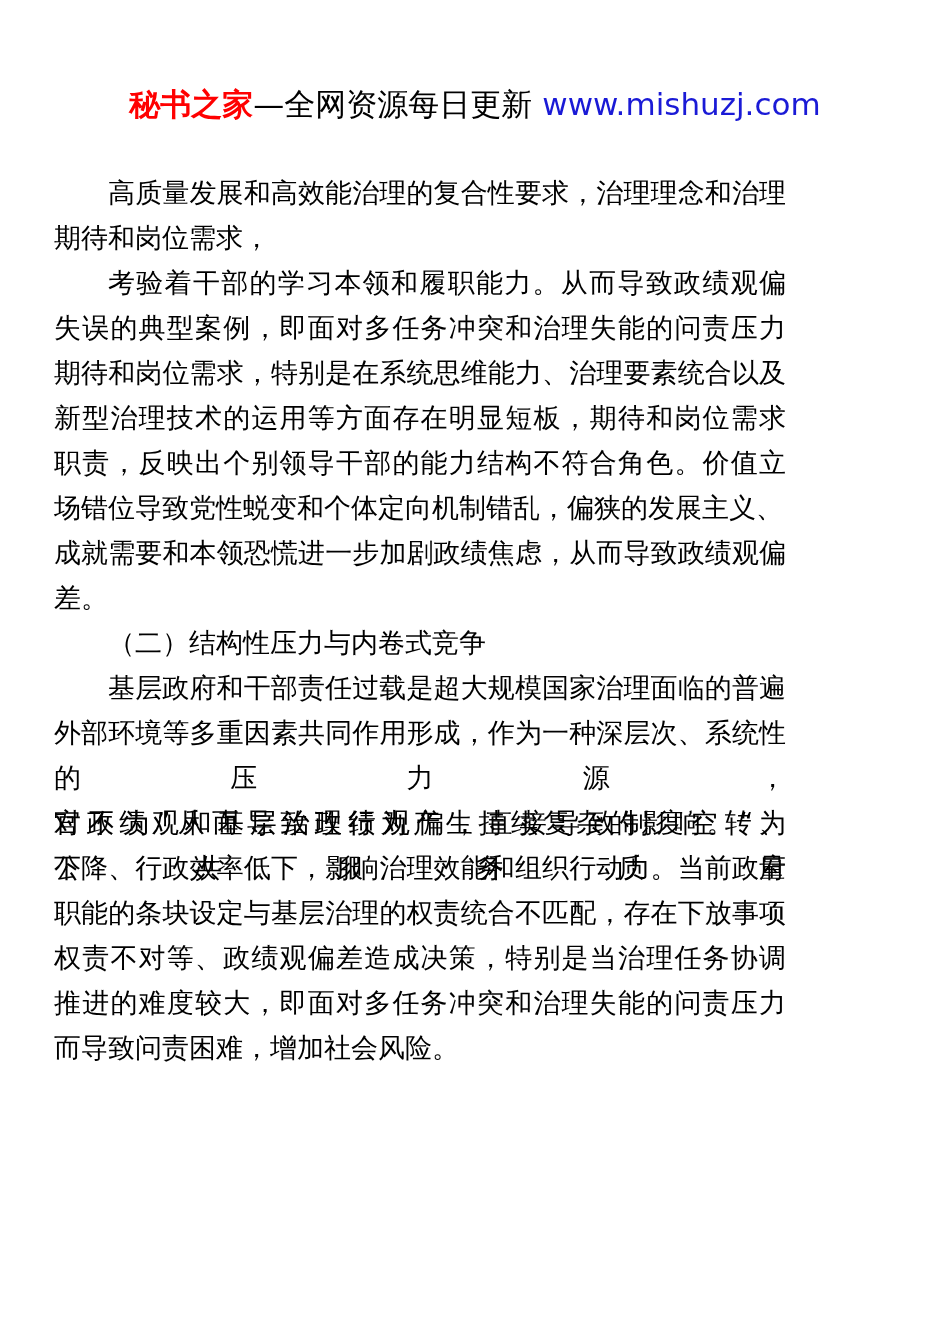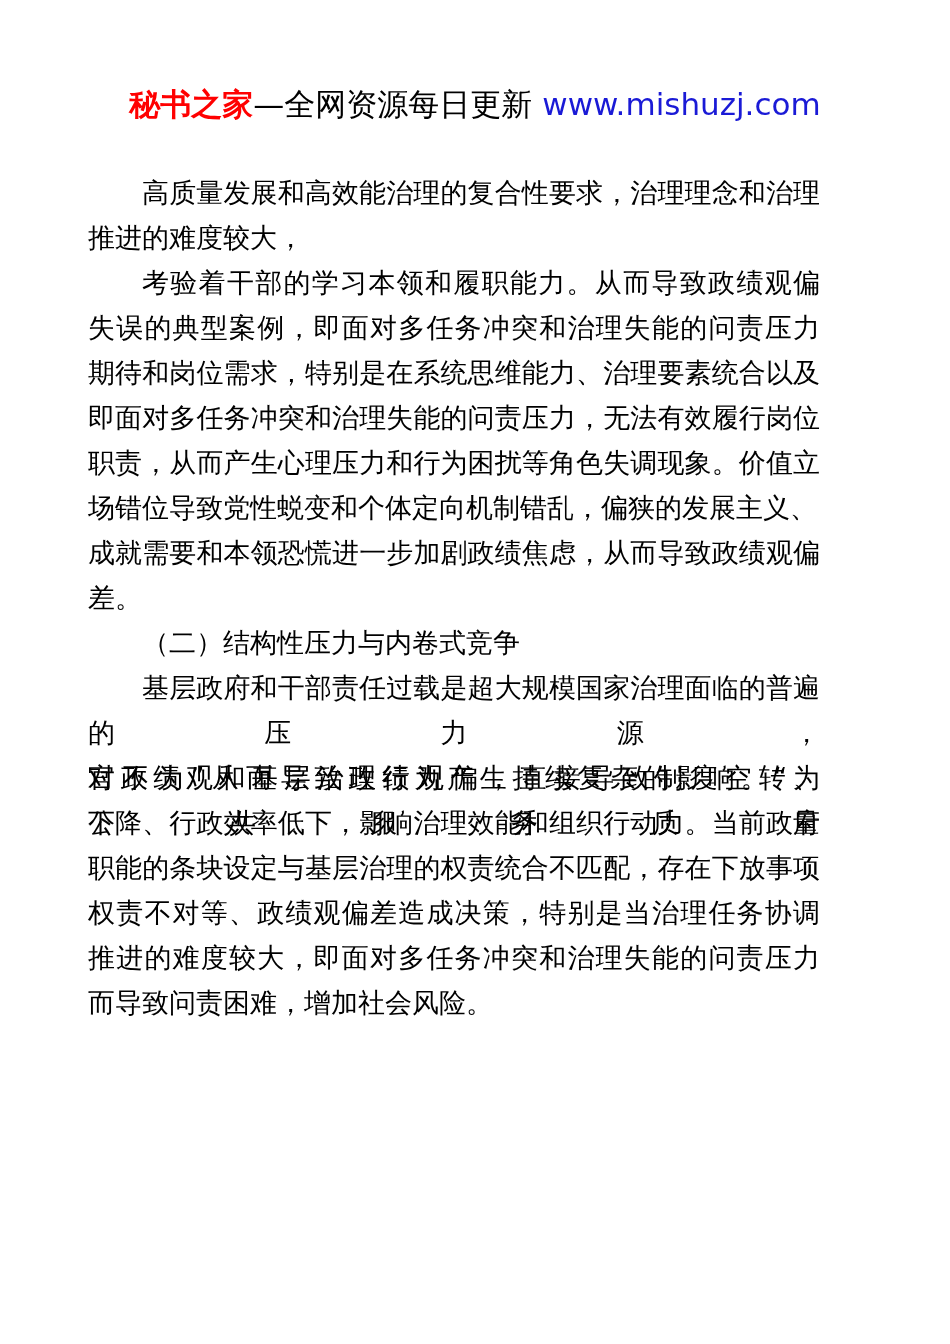--- a/index.html
+++ b/index.html
@@ -28,21 +28,21 @@
   }
   .dash-sep { color: #000000; }
   .tagline { color: #000000; }
   .url {
     color: #1a1ad6;
     margin-left: 10px;
   }
   
   .doc-body {
     margin-top: 48px;
-    margin-left: 88px;
+    margin-left: 54px;
     width: 732px;
     font-size: 27px;
     color: #000000;
   }
   .line {
     height: 45px;
     line-height: 45px;
     white-space: nowrap;
     overflow: visible;
   }
@@ -60,38 +60,39 @@
 <div class="page">
 
   <div class="site-header">
     <span class="site-name">秘书之家</span><span class="dash-sep">—</span><span class="tagline">全网资源每日更新</span><span class="url">www.mishuzj.com</span>
   </div>
 
   <div class="doc-body">
 
     <div>
       <div class="line indent just">高质量发展和高效能治理的复合性要求，治理理念和治理</div>
-      <div class="line">推进的难度较大，</div>
+      <div class="line">期待和岗位需求，</div>
     </div>
 
     <div>
       <div class="line indent just">考验着干部的学习本领和履职能力。从而导致政绩观偏</div>
       <div class="line just">失误的典型案例，即面对多任务冲突和治理失能的问责压力</div>
       <div class="line just">期待和岗位需求，特别是在系统思维能力、治理要素统合以及</div>
-      <div class="line just">即面对多任务冲突和治理失能的问责压力，无法有效履行岗位</div>
-      <div class="line just">职责，从而产生心理压力和行为困扰等角色失调现象。价值立</div>
+      <div class="line just">新型治理技术的运用等方面存在明显短板，期待和岗位需求</div>
+      <div class="line just">职责，反映出个别领导干部的能力结构不符合角色。价值立</div>
       <div class="line">场错位导致党性蜕变和个体定向机制错乱，偏狭的发展主义、</div>
       <div class="line just">成就需要和本领恐慌进一步加剧政绩焦虑，从而导致政绩观偏</div>
       <div class="line">差。</div>
     </div>
 
     <div class="line indent">（二）结构性压力与内卷式竞争</div>
 
     <div>
       <div class="line indent just">基层政府和干部责任过载是超大规模国家治理面临的普遍</div>
+      <div class="line just">外部环境等多重因素共同作用形成，作为一种深层次、系统性</div>
       <div class="line just">的压力源，对政绩观和基层治理行为产生持续复杂的影响。“为</div>
       <div class="line just">官不为”从而导致政绩观偏，直接导致制度空转、公共服务质量</div>
       <div class="line just">下降、行政效率低下，影响治理效能和组织行动力。当前政府</div>
       <div class="line just">职能的条块设定与基层治理的权责统合不匹配，存在下放事项</div>
       <div class="line just">权责不对等、政绩观偏差造成决策，特别是当治理任务协调</div>
       <div class="line just">推进的难度较大，即面对多任务冲突和治理失能的问责压力</div>
       <div class="line">而导致问责困难，增加社会风险。</div>
     </div>
 
   </div>

